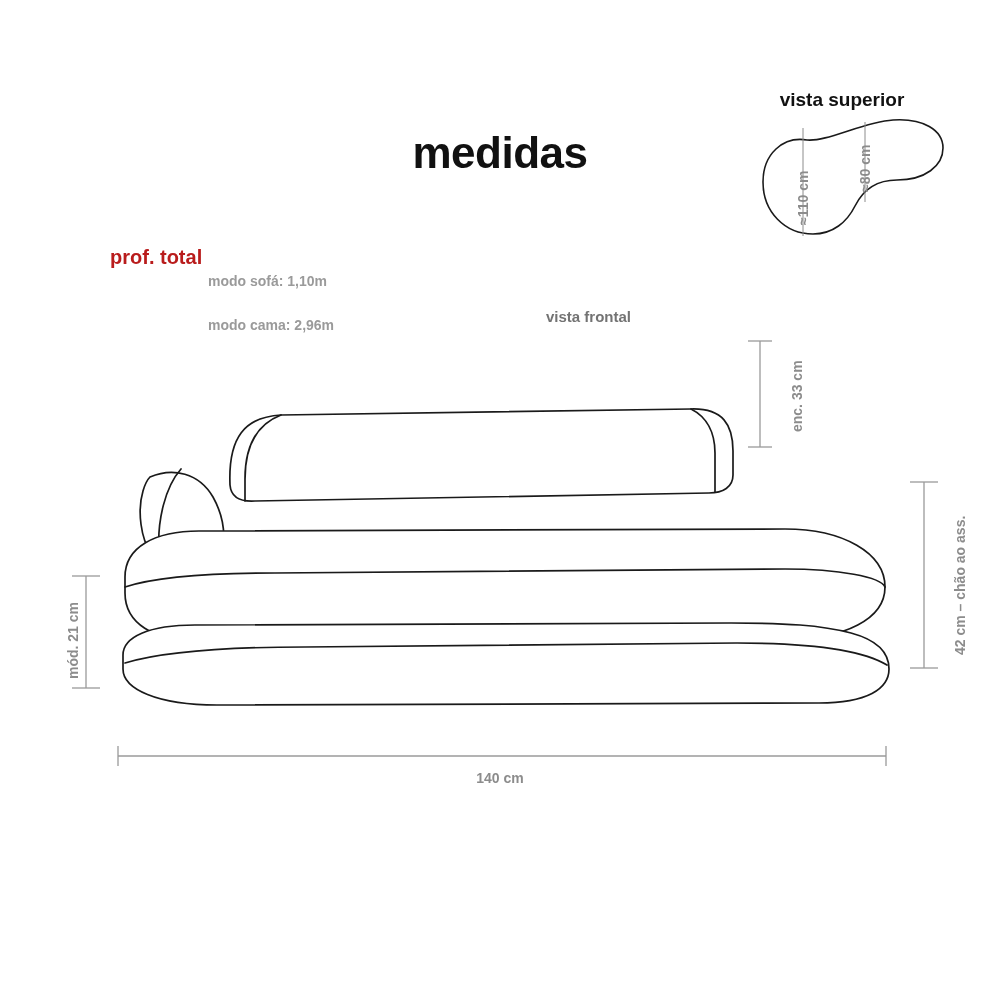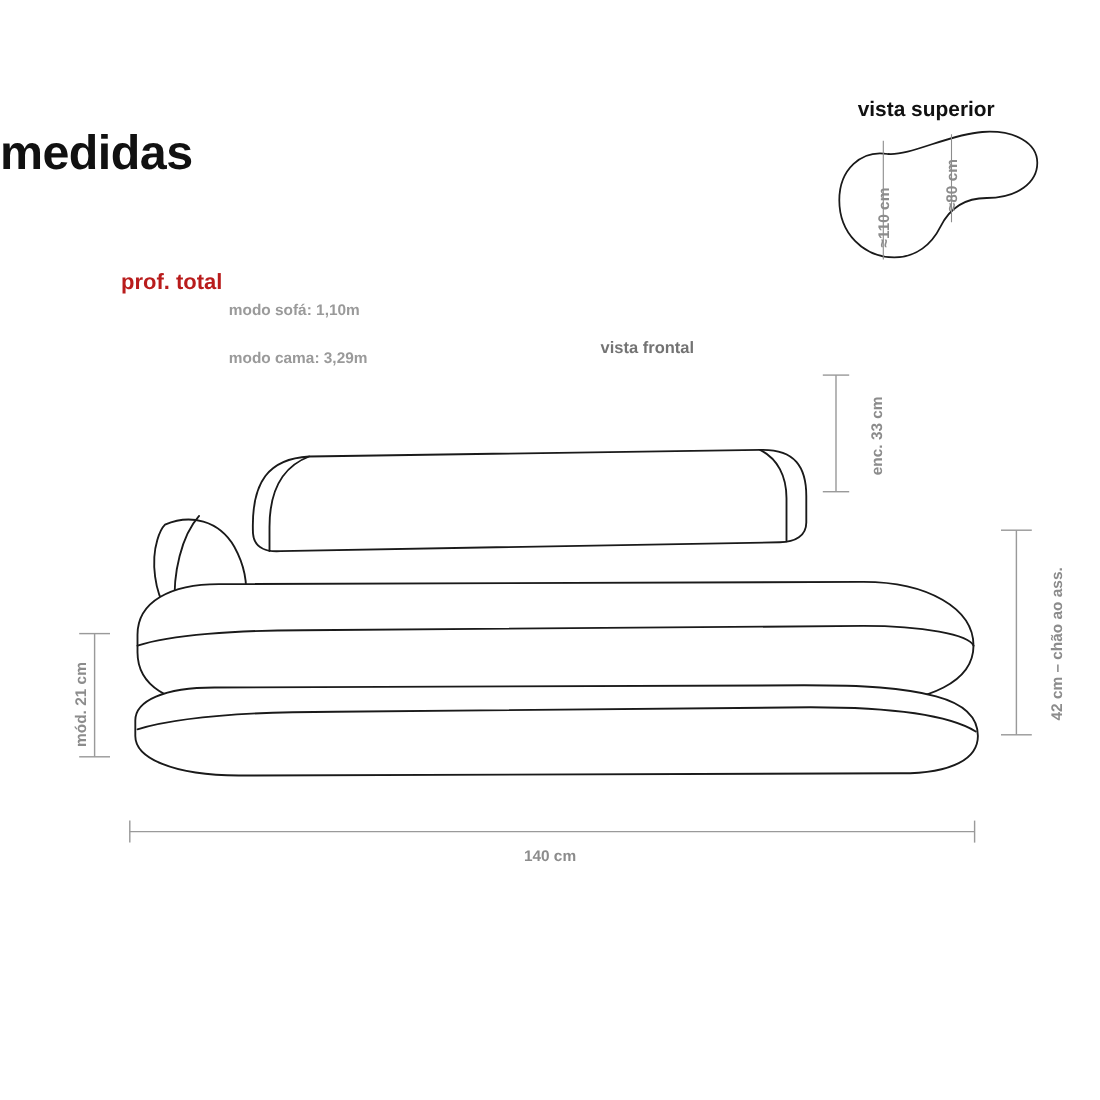--- a/index.html
+++ b/index.html
@@ -15,22 +15,23 @@
     color: #1a1a1a;
     overflow: hidden;
   }
   .stage {
     position: absolute;
     inset: 0;
   }
   .title {
     position: absolute;
     left: 0;
-    top: 115px;
+    top: 128px;
     width: 1000px;
+    text-align: center;
     font-size: 44px;
     font-weight: 700;
     letter-spacing: -0.5px;
     color: #111111;
   }
   .label-top-view {
     position: absolute;
     left: 742px;
     top: 89px;
     width: 200px;
@@ -95,21 +96,21 @@
 <div class="stage">
 
   <div class="title">medidas</div>
 
   <div class="label-top-view">vista superior</div>
   <div class="label-front-view">vista frontal</div>
 
   <div class="note-prof">prof. total</div>
   <div class="note-modes">
     <div>modo sofá: 1,10m</div>
-    <div>modo cama: 3,29m</div>
+    <div>modo cama: 2,96m</div>
   </div>
 
   <svg width="220" height="160" viewBox="0 0 220 160" style="position:absolute; left:755px; top:110px;">
     <path d="M 52 30
              C 28 26, 8 44, 8 72
              C 8 102, 30 124, 58 124
              C 78 124, 92 112, 100 96
              C 108 80, 122 70, 142 70
              C 170 70, 188 56, 188 38
              C 188 20, 168 8, 138 10

